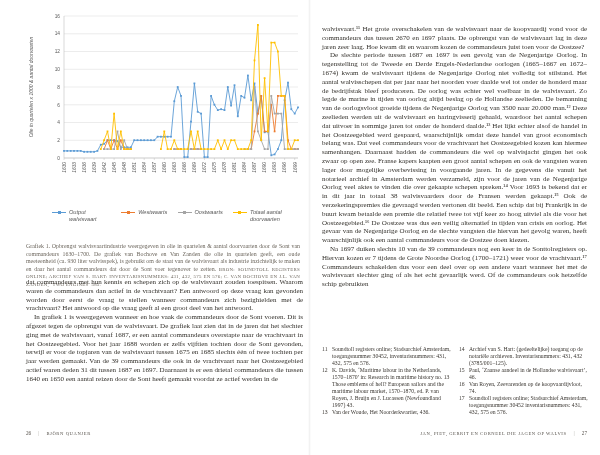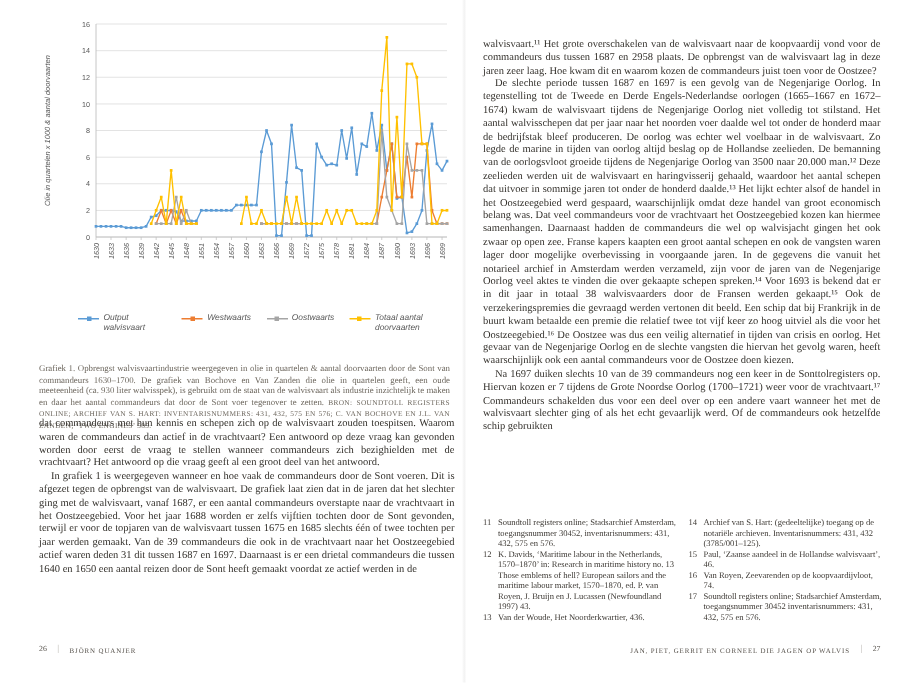--- a/index.html
+++ b/index.html
@@ -359,21 +359,21 @@
   <p class="indent">In grafiek 1 is weergegeven wanneer en hoe vaak de commandeurs door de Sont voeren. Dit is afgezet tegen de opbrengst van de walvisvaart. De grafiek laat zien dat in de jaren dat het slechter ging met de walvisvaart, vanaf 1687, er een aantal commandeurs overstapte naar de vrachtvaart in het Oostzeegebied. Voor het jaar 1688 worden er zelfs vijftien tochten door de Sont gevonden, terwijl er voor de topjaren van de walvisvaart tussen 1675 en 1685 slechts één of twee tochten per jaar werden gemaakt. Van de 39 commandeurs die ook in de vrachtvaart naar het Oostzeegebied actief waren deden 31 dit tussen 1687 en 1697. Daarnaast is er een drietal commandeurs die tussen 1640 en 1650 een aantal reizen door de Sont heeft gemaakt voordat ze actief werden in de</p>
 </div>
 
 <div id="left-footer" class="footer">
   <span>26</span>
   <span class="sep">|</span>
   <span class="caps">BJÖRN QUANJER</span>
 </div>
 
 <div id="right-body" class="body-text">
-  <p>walvisvaart.¹¹ Het grote overschakelen van de walvisvaart naar de koopvaardij vond voor de commandeurs dus tussen 1687 en 2958 plaats. De opbrengst van de walvisvaart lag in deze jaren zeer laag. Hoe kwam dit en waarom kozen de commandeurs juist toen voor de Oostzee?</p>
+  <p>walvisvaart.¹¹ Het grote overschakelen van de walvisvaart naar de koopvaardij vond voor de commandeurs dus tussen 2670 en 1697 plaats. De opbrengst van de walvisvaart lag in deze jaren zeer laag. Hoe kwam dit en waarom kozen de commandeurs juist toen voor de Oostzee?</p>
   <p class="indent">De slechte periode tussen 1687 en 1697 is een gevolg van de Negenjarige Oorlog. In tegenstelling tot de Tweede en Derde Engels-Nederlandse oorlogen (1665–1667 en 1672–1674) kwam de walvisvaart tijdens de Negenjarige Oorlog niet volledig tot stilstand. Het aantal walvisschepen dat per jaar naar het noorden voer daalde wel tot onder de honderd maar de bedrijfstak bleef produceren. De oorlog was echter wel voelbaar in de walvisvaart. Zo legde de marine in tijden van oorlog altijd beslag op de Hollandse zeelieden. De bemanning van de oorlogsvloot groeide tijdens de Negenjarige Oorlog van 3500 naar 20.000 man.¹² Deze zeelieden werden uit de walvisvaart en haringvisserij gehaald, waardoor het aantal schepen dat uitvoer in sommige jaren tot onder de honderd daalde.¹³ Het lijkt echter alsof de handel in het Oostzeegebied werd gespaard, waarschijnlijk omdat deze handel van groot economisch belang was. Dat veel commandeurs voor de vrachtvaart het Oostzeegebied kozen kan hiermee samenhangen. Daarnaast hadden de commandeurs die wel op walvisjacht gingen het ook zwaar op open zee. Franse kapers kaapten een groot aantal schepen en ook de vangsten waren lager door mogelijke overbevissing in voorgaande jaren. In de gegevens die vanuit het notarieel archief in Amsterdam werden verzameld, zijn voor de jaren van de Negenjarige Oorlog veel aktes te vinden die over gekaapte schepen spreken.¹⁴ Voor 1693 is bekend dat er in dit jaar in totaal 38 walvisvaarders door de Fransen werden gekaapt.¹⁵ Ook de verzekeringspremies die gevraagd werden vertonen dit beeld. Een schip dat bij Frankrijk in de buurt kwam betaalde een premie die relatief twee tot vijf keer zo hoog uitviel als die voor het Oostzeegebied.¹⁶ De Oostzee was dus een veilig alternatief in tijden van crisis en oorlog. Het gevaar van de Negenjarige Oorlog en de slechte vangsten die hiervan het gevolg waren, heeft waarschijnlijk ook een aantal commandeurs voor de Oostzee doen kiezen.</p>
   <p class="indent">Na 1697 duiken slechts 10 van de 39 commandeurs nog een keer in de Sonttolregisters op. Hiervan kozen er 7 tijdens de Grote Noordse Oorlog (1700–1721) weer voor de vrachtvaart.¹⁷ Commandeurs schakelden dus voor een deel over op een andere vaart wanneer het met de walvisvaart slechter ging of als het echt gevaarlijk werd. Of de commandeurs ook hetzelfde schip gebruikten</p>
 </div>
 
 <div id="footnotes">
   <div class="fn-col">
     <div class="fn">
       <span class="fn-num">11</span>
       <span class="fn-text">Soundtoll registers online; Stadsarchief Amsterdam, toegangsnummer 30452, inventarisnummers: 431, 432, 575 en 576.</span>
     </div>

